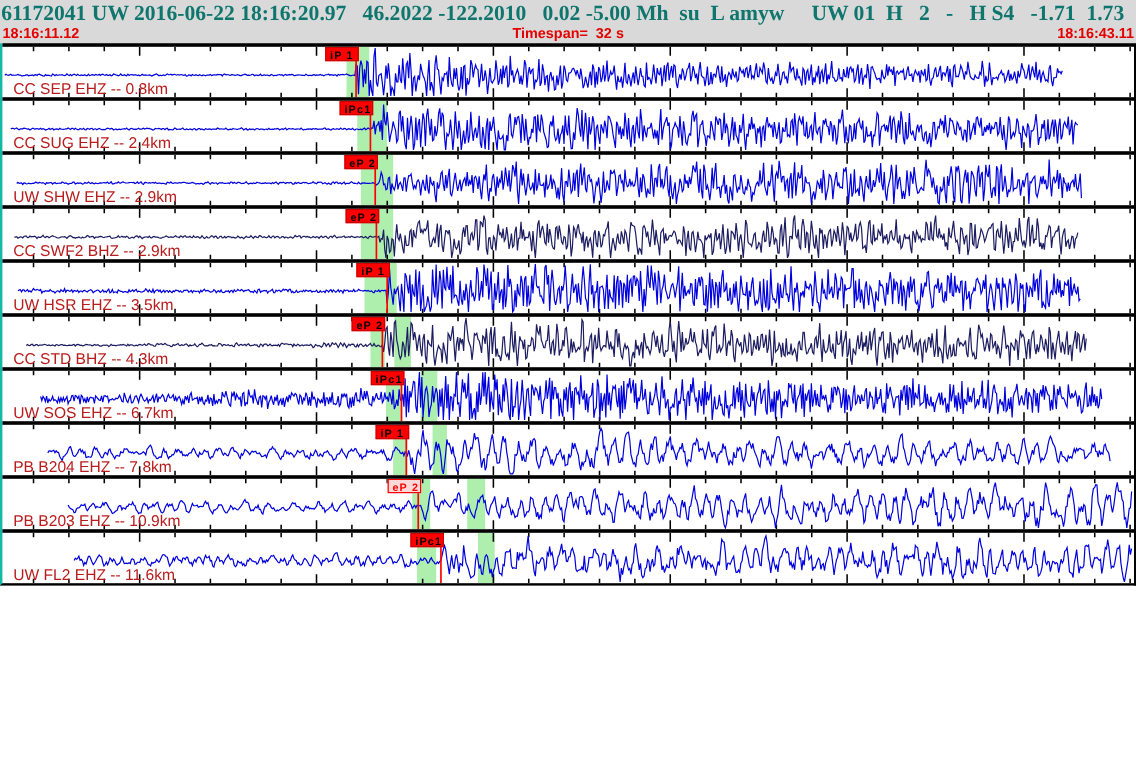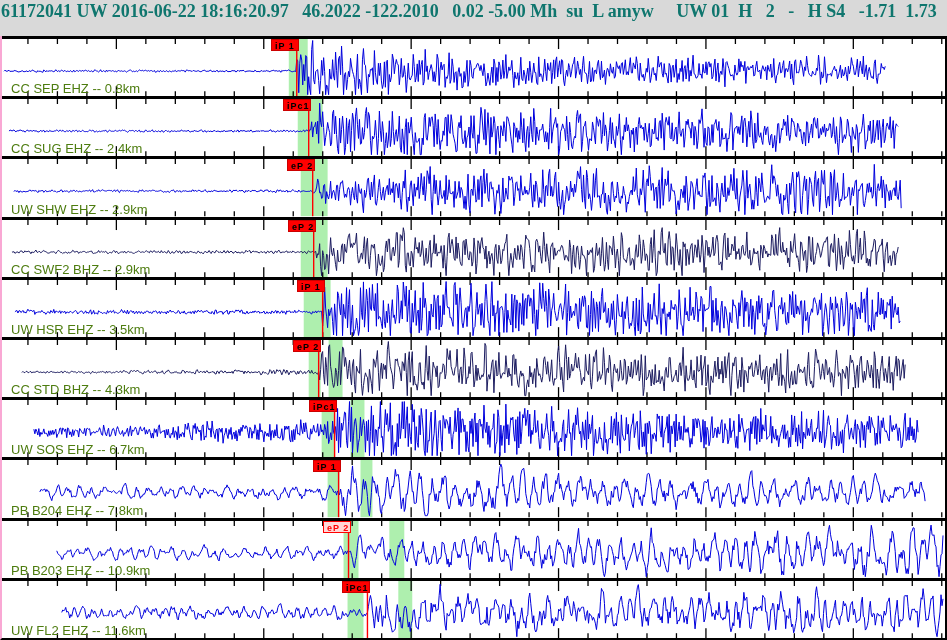--- a/index.html
+++ b/index.html
@@ -7,38 +7,43 @@
        font-family:"Liberation Sans",sans-serif}
   .header{position:absolute;top:0;left:0;width:947px;height:36px;background:#d9d9d9}
   .title-line{position:absolute;top:0;left:1px;width:946px;overflow:hidden;
       font-family:"Liberation Serif",serif;font-weight:bold;font-size:18px;
       color:#0f766e;white-space:pre;line-height:22px}
   .timebar{position:absolute;top:21px;left:0;width:947px;height:15px;
       font-size:12px;font-weight:bold;color:#e60000;line-height:14px}
   .tb-start{position:absolute;left:2px;top:0}
   .tb-center{position:absolute;left:50%;top:0;transform:translateX(-50%);white-space:pre}
   .tb-end{position:absolute;right:2px;top:0}
-  .panels{position:absolute;top:36px;left:0;width:947px;height:604px;background:#fff;
+  .panels{position:absolute;top:36px;left:0;width:947px;height:452px;background:#fff;
       display:flex;flex-direction:column;box-sizing:border-box;
-      border-left:2px solid #f9a8d4;border-right:2px solid #000;border-bottom:2px solid #000}
+      border-left:2px solid #14b8a6;border-right:2px solid #000;border-bottom:2px solid #000}
   .panel{flex:1 1 0;position:relative;border-top:3px solid #000;overflow:hidden;min-height:0}
   .panel svg{position:absolute;left:0;top:0;width:100%;height:100%;display:block}
   .pick-label{position:absolute;top:0;height:12px;line-height:12px;font-size:9px;
       font-weight:bold;padding-left:3px;box-sizing:border-box;letter-spacing:1px;
       white-space:pre;z-index:3}
   .pick-label.filled{background:#ff0000;color:#000;border:1px solid #cc0000}
   .pick-label.outline{background:#ffd8d8;color:#ff0000;border:1px solid #ff0000}
-  .station-label{position:absolute;left:9px;bottom:0;font-size:13px;color:#4d7c0f;
+  .station-label{position:absolute;left:9px;bottom:0;font-size:13px;color:#b91c1c;
       line-height:15px;z-index:2;white-space:pre}
 </style>
 </head>
 <body>
 
 <div class="header">
   <div class="title-line">61172041 UW 2016-06-22 18:16:20.97   46.2022 -122.2010   0.02 -5.00 Mh  su  L amyw     UW 01  H   2   -   H S4   -1.71  1.73</div>
+  <div class="timebar">
+    <span class="tb-start">18:16:11.12</span>
+    <span class="tb-center">Timespan=  32 s</span>
+    <span class="tb-end">18:16:43.11</span>
+  </div>
 </div>
 
 <div class="panels">
     <div class="panel">
       <svg viewBox="0 0 947 57" preserveAspectRatio="none">
         <rect x="288" y="0" width="19" height="57" fill="#aeefae"></rect>
         <line x1="26.050640825257915" y1="0" x2="26.050640825257915" y2="5" stroke="#000" stroke-width="1.3"></line>
         <line x1="26.050640825257915" y1="52" x2="26.050640825257915" y2="57" stroke="#000" stroke-width="1.3"></line>
         <line x1="55.65364176305098" y1="0" x2="55.65364176305098" y2="5" stroke="#000" stroke-width="1.3"></line>
         <line x1="55.65364176305098" y1="52" x2="55.65364176305098" y2="57" stroke="#000" stroke-width="1.3"></line>

